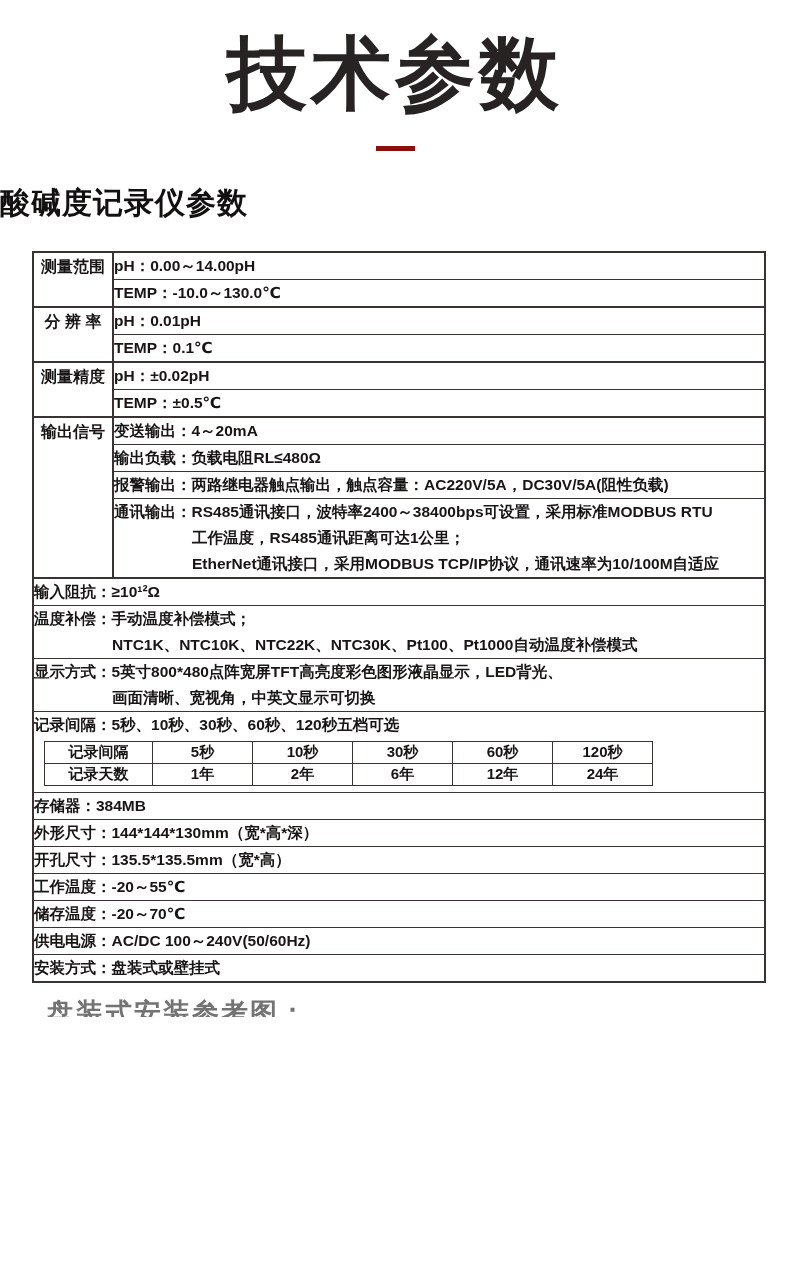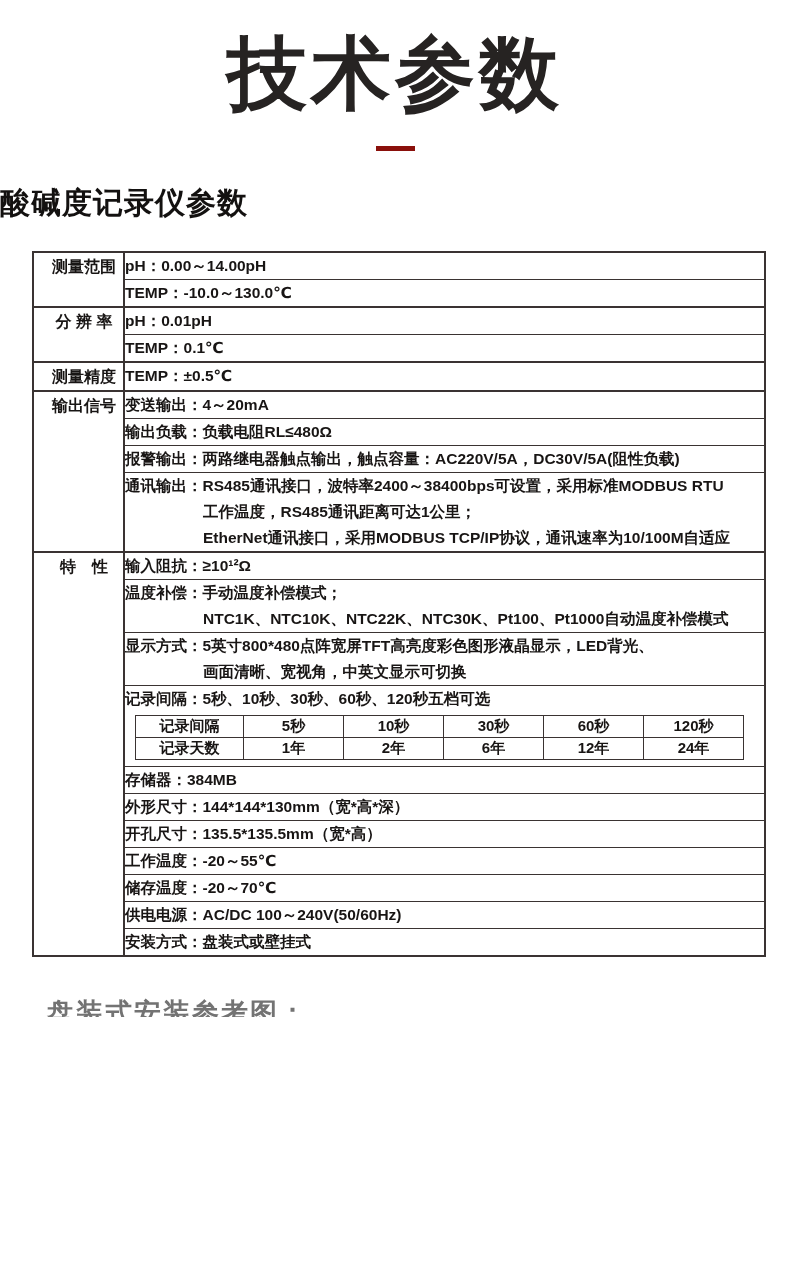--- a/index.html
+++ b/index.html
@@ -18,21 +18,21 @@
   .subtitle {
     position:absolute; top:184px; left:0; width:790px; 
     font-size:30px; line-height:38px; font-weight:700; color:#131110; letter-spacing:1px;
   }
   
   .spec-table { position:absolute; left:32px; top:251px; width:734px; border:2px solid #3a3332; background:#fff; }
   .group { display:flex; border-top:2px solid #3a3332; }
   .group:first-child { border-top:none; }
   .group-label {
     flex:0 0 80px; width:80px; border-right:2px solid #3a3332;
-    font-size:16px; font-weight:700; text-align:center; line-height:26px; padding-top:1px; color:#181514;margin-left:11px;
+    font-size:16px; font-weight:700; text-align:center; line-height:26px; padding-top:1px; color:#181514;
   }
   .group-rows { flex:1; min-width:0; }
   .row { border-top:1.5px solid #3a3332; padding-left:0; }
   .row:first-child { border-top:none; }
   .line { height:26px; line-height:26px; font-size:15.5px; font-weight:700; white-space:nowrap; color:#181514; }
   .line.indent { padding-left:78px; }
   
   .record-table { border-collapse:collapse; margin:3px 0 6px 10px; table-layout:fixed; }
   .record-table td {
     border:1.6px solid #3a3332; height:22px; text-align:center; vertical-align:middle;
@@ -80,20 +80,23 @@
         <div class="row">
             <div class="line">TEMP：0.1℃</div>
           </div>
       </div>
     </div>
 
     <div class="group">
       <div class="group-label">测量精度</div>
       <div class="group-rows">
         <div class="row">
+            <div class="line">pH：±0.02pH</div>
+          </div>
+        <div class="row">
             <div class="line">TEMP：±0.5℃</div>
           </div>
       </div>
     </div>
 
     <div class="group">
       <div class="group-label">输出信号</div>
       <div class="group-rows">
         <div class="row">
             <div class="line">变送输出：4～20mA</div>
@@ -106,21 +109,20 @@
           </div>
         <div class="row">
           <div class="line">通讯输出：RS485通讯接口，波特率2400～38400bps可设置，采用标准MODBUS RTU</div>
           <div class="line indent">工作温度，RS485通讯距离可达1公里；</div>
           <div class="line indent">EtherNet通讯接口，采用MODBUS TCP/IP协议，通讯速率为10/100M自适应</div>
         </div>
       </div>
     </div>
 
     <div class="group">
-      <div class="group-label">特　性</div>
       <div class="group-rows">
         <div class="row">
             <div class="line">输入阻抗：≥10¹²Ω</div>
           </div>
         <div class="row">
           <div class="line">温度补偿：手动温度补偿模式；</div>
           <div class="line indent">NTC1K、NTC10K、NTC22K、NTC30K、Pt100、Pt1000自动温度补偿模式</div>
         </div>
         <div class="row">
           <div class="line">显示方式：5英寸800*480点阵宽屏TFT高亮度彩色图形液晶显示，LED背光、</div>

